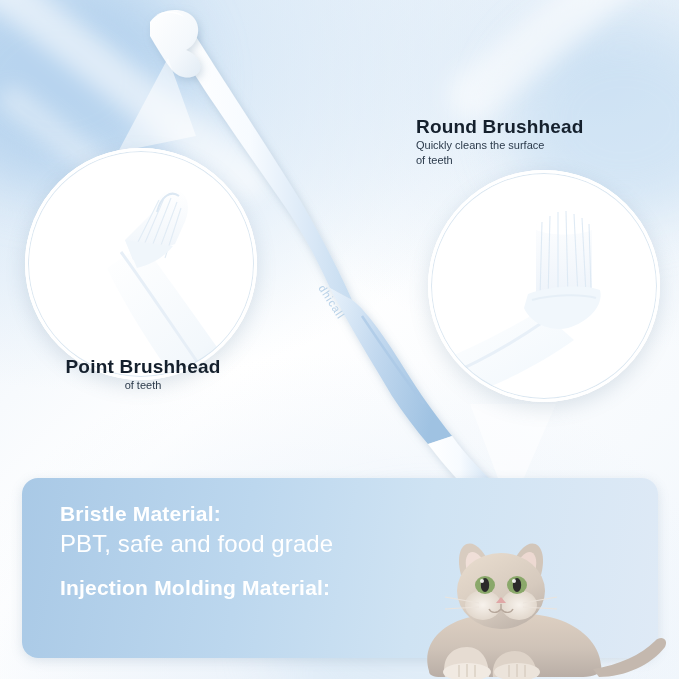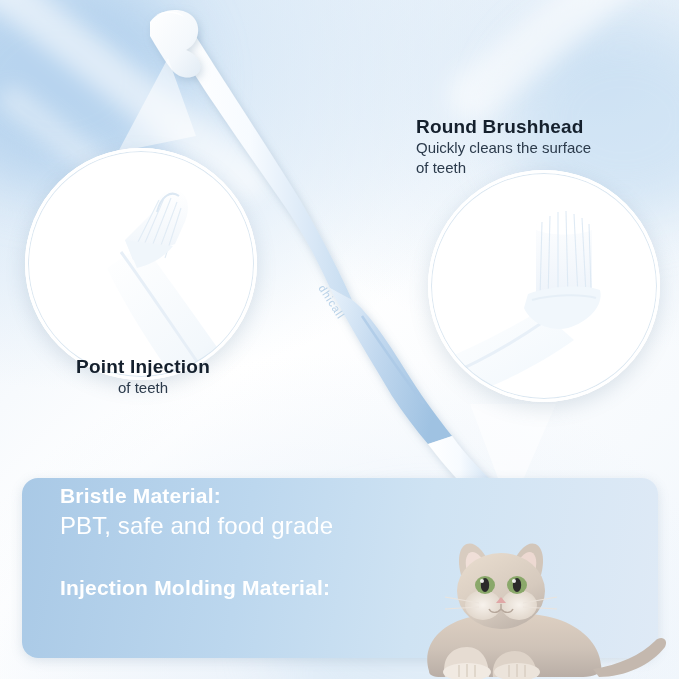--- a/index.html
+++ b/index.html
@@ -36,36 +36,36 @@
     box-shadow:0 6px 20px rgba(80,110,140,0.18);
     overflow:hidden;
   }
   .mag-ring{position:absolute;inset:0;border-radius:50%;border:3px solid #ffffff;box-shadow:inset 0 0 0 1px rgba(215,228,240,0.9);pointer-events:none;}
   #mag-left{left:25px;top:148px;width:232px;height:232px;}
   #mag-right{left:428px;top:170px;width:232px;height:232px;}
 
   
   .label{position:absolute;color:#1c2a3a;}
   .label .ttl{font-weight:bold;font-size:19px;color:#15202d;letter-spacing:.2px;}
-  .label .sub{font-size:15px;color:#2b3a4b;line-height:1.32;}
+  .label .sub{font-size:11px;color:#2b3a4b;line-height:1.32;}
   #label-round{left:416px;top:116px;width:250px;text-align:left;}
   #label-point{left:12px;top:356px;width:262px;text-align:center;}
 
   
   #panel{
     position:absolute;left:22px;top:478px;width:636px;height:180px;
     border-radius:16px;
     background:linear-gradient(100deg,#a9c9e6 0%,#bcd7ee 35%,#cfe3f3 62%,#dfeaf6 100%);
     box-shadow:0 3px 12px rgba(90,120,150,0.18);
     overflow:hidden;
   }
   #panel .row{position:absolute;left:38px;}
   #panel .ttl{font-weight:bold;font-size:21px;color:#ffffff;letter-spacing:.2px;}
   #panel .val{font-size:24px;color:#ffffff;margin-top:4px;letter-spacing:.1px;}
-  #row1{top:6px;}
+  #row1{top:24px;}
   #row2{top:98px;}
 
   
   #cat{position:absolute;right:6px;bottom:0;width:268px;height:160px;}
 </style>
 </head>
 <body>
 
 <div id="page">
 
@@ -212,21 +212,21 @@
     <div class="mag-ring"></div>
   </div>
 
   <div class="label" id="label-round">
     <div class="ttl">Round Brushhead</div>
     <div class="sub">Quickly cleans the surface</div>
     <div class="sub">of teeth</div>
   </div>
 
   <div class="label" id="label-point">
-    <div class="ttl">Point Injection</div>
+    <div class="ttl">Point Brushhead</div>
     <div class="sub">of teeth</div>
   </div>
 
   <div id="panel">
     <div class="row" id="row1">
       <div class="ttl">Bristle Material:</div>
       <div class="val">PBT, safe and food grade</div>
     </div>
     <div class="row" id="row2">
       <div class="ttl">Injection Molding Material:</div>

